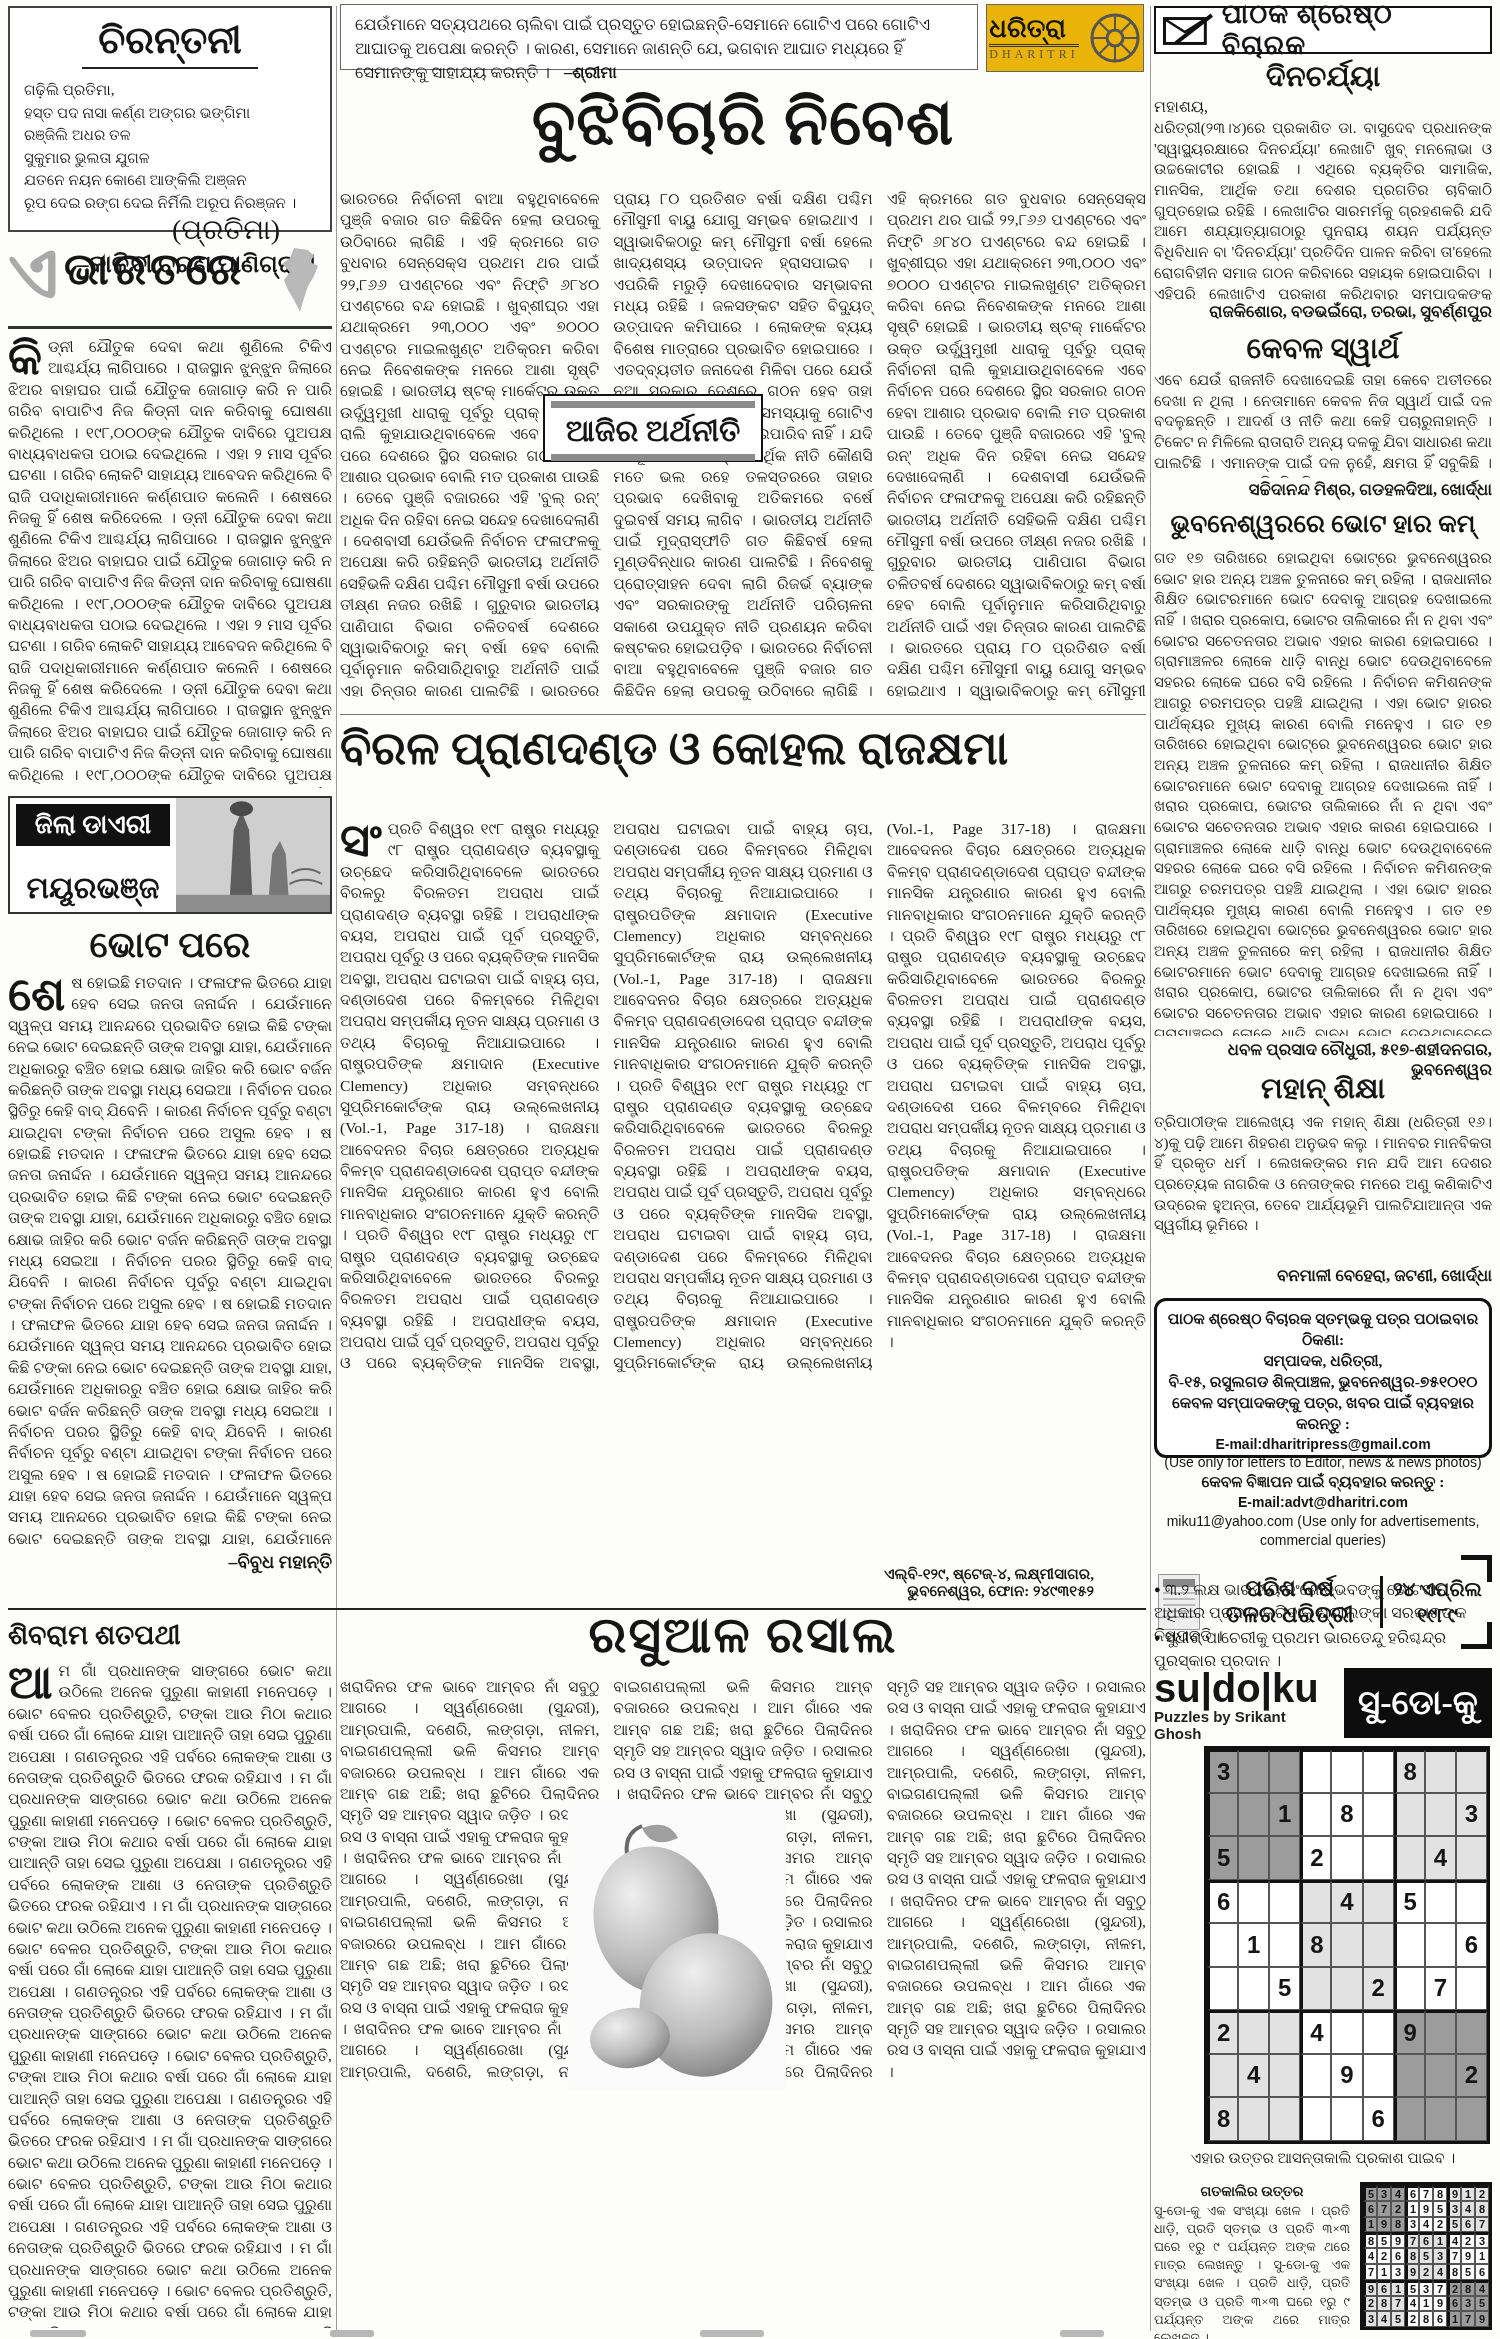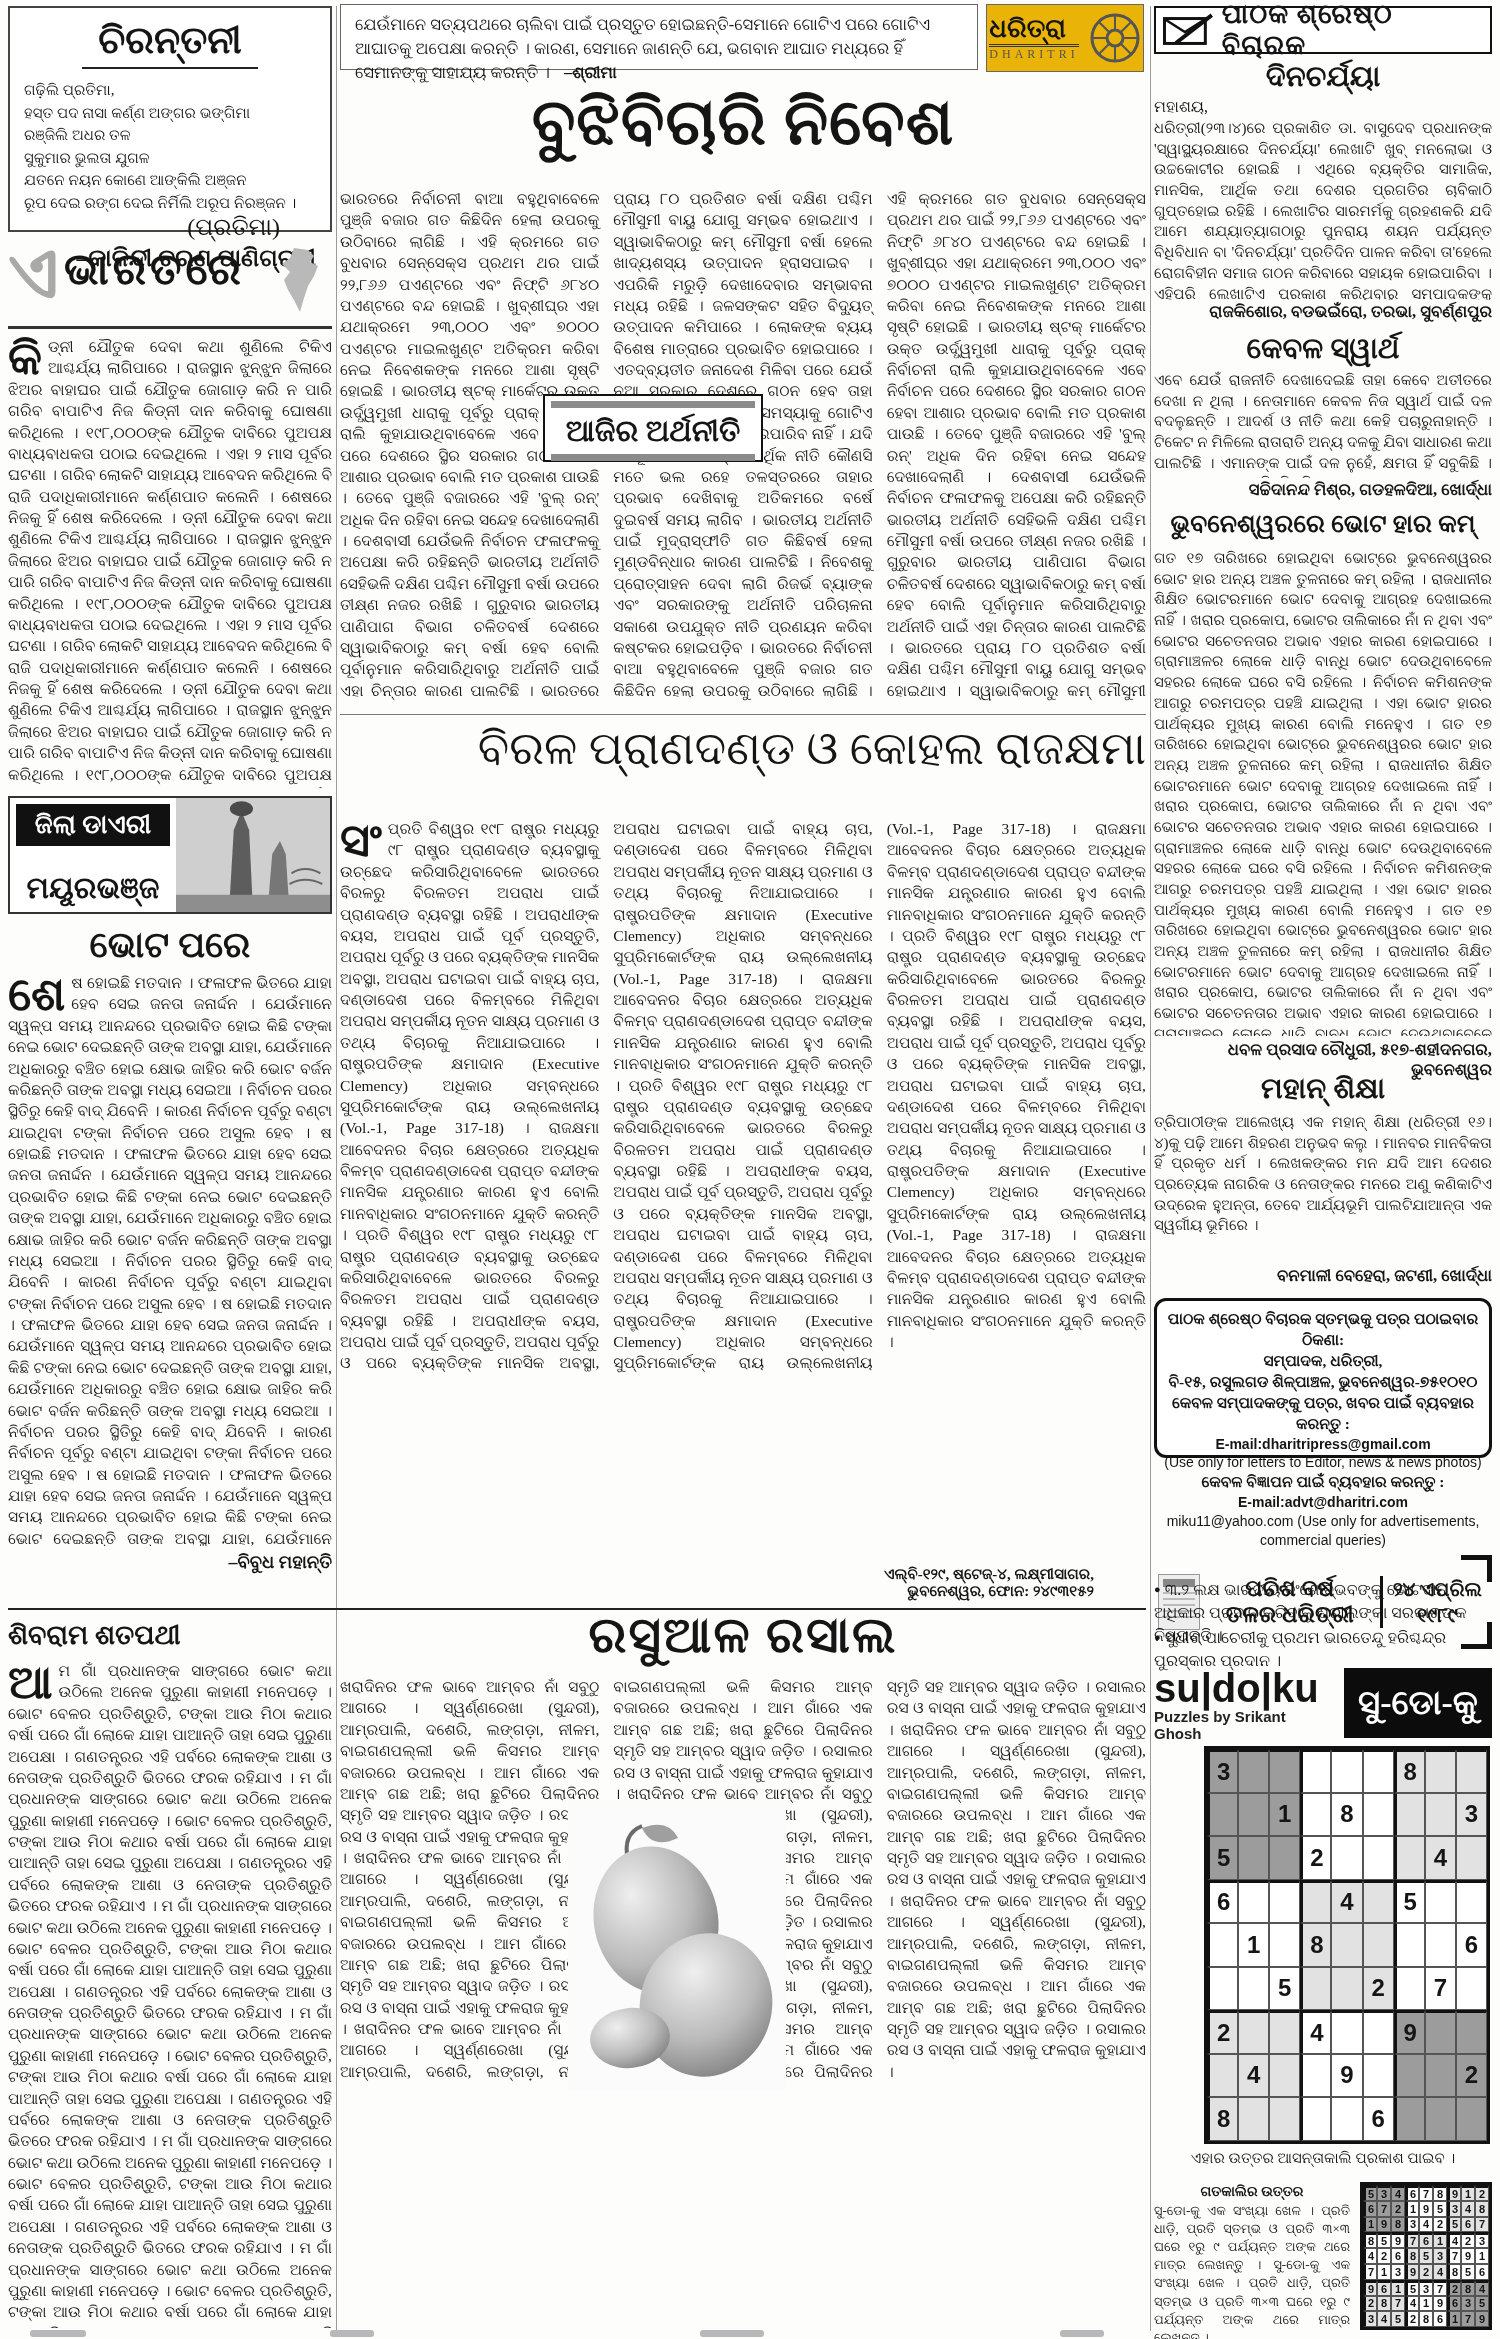--- a/index.html
+++ b/index.html
@@ -10,21 +10,21 @@
   .cols3{column-count:3;column-gap:14px;}
   .vrule{position:absolute;width:1px;background:#9a9a9a;top:6px;bottom:8px;}
   .hrule{position:absolute;height:2px;background:#222;}
   .dropcap{float:left;font-size:46px;line-height:.85;font-weight:bold;margin:3px 6px 0 0;}
   .sig{font-weight:bold;text-align:right;font-size:18px;}
   
   .chbox{border:2px solid #444;padding:10px 14px;box-sizing:border-box;background:#fff;}
   .chtitle{font-size:38px;font-weight:bold;text-align:center;border-bottom:2px solid #222;
     width:60%;margin:0 auto 10px;padding-bottom:4px;}
   .chline{font-size:15px;line-height:1.5;}
-  .chnote{text-align:right;font-size:24px;padding-right:36px;}
+  .chnote{text-align:right;font-size:28px;padding-right:36px;}
   .chauthor{text-align:right;font-size:24px;font-weight:bold;margin-top:4px;}
   
   .qbox{border:1.5px solid #666;padding:8px 14px;font-size:16.5px;line-height:1.45;box-sizing:border-box;background:#fff;}
   .lgbox{border:1.5px solid #666;box-sizing:border-box;background:#eab308;display:flex;align-items:center;justify-content:center;gap:10px;}
   .lgtxt{font-size:26px;font-weight:bold;border-bottom:3px double #333;}
   .lgsub{font-size:12px;letter-spacing:4px;text-align:left;color:#555;}
   
   .edhl{font-size:64px;font-weight:bold;text-align:center;letter-spacing:1px;}
   .econ{border:2px solid #111;background:#fff;box-sizing:border-box;text-align:center;}
   .econ .bar{height:7px;background:#8b8b8b;margin:5px 6px;}
@@ -34,21 +34,21 @@
   .ebh .pre{position:absolute;left:0;top:-12px;font-size:72px;color:#a9a9a9;font-weight:bold;}
   .ebh .ttl{margin-left:56px;font-size:44px;font-weight:bold;letter-spacing:4px;}
   .jila{border:2px solid #333;display:flex;box-sizing:border-box;background:#fff;}
   .jila .lft{width:50%;padding:6px;}
   .jl1{background:#111;color:#fff;font-size:26px;font-weight:bold;text-align:center;padding:6px 2px;}
   .jl2{font-size:30px;font-weight:bold;text-align:center;padding-top:25px;}
   .photo{position:relative;overflow:hidden;background:linear-gradient(#d9d9d9,#bdbdbd);}
   .hl2{font-size:36px;font-weight:bold;text-align:center;}
   .authhdr{font-size:27px;font-weight:bold;}
   
-  .kohlhl{font-size:46px;font-weight:normal;text-align:right;}
+  .kohlhl{font-size:46px;font-weight:bold;text-align:left;}
   .kohlby{font-size:21px;font-weight:bold;text-align:center;}
   .kfoot{font-size:15px;font-weight:bold;text-align:right;}
   .rashl{font-size:50px;font-weight:bold;text-align:center;letter-spacing:2px;}
   
   .lhdr{border:2px solid #111;background:#fff;display:flex;align-items:center;gap:8px;padding:3px 6px;box-sizing:border-box;}
   .lhdr .txt{font-size:27px;font-weight:bold;letter-spacing:1px;}
   .lhd{font-size:29px;font-weight:bold;text-align:center;}
   .lhd.sm{font-size:25px;}
   .lsal{font-size:16px;}
   .lsig{font-weight:bold;text-align:right;font-size:16.5px;}

